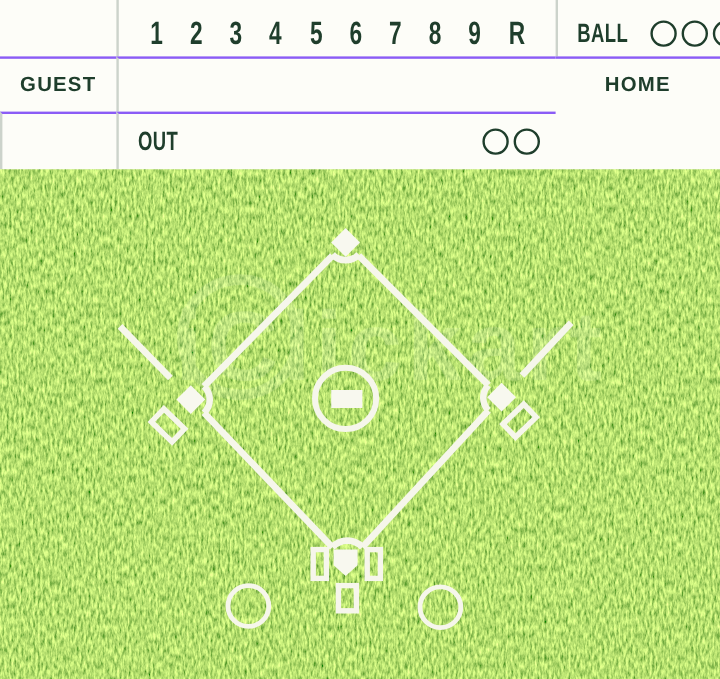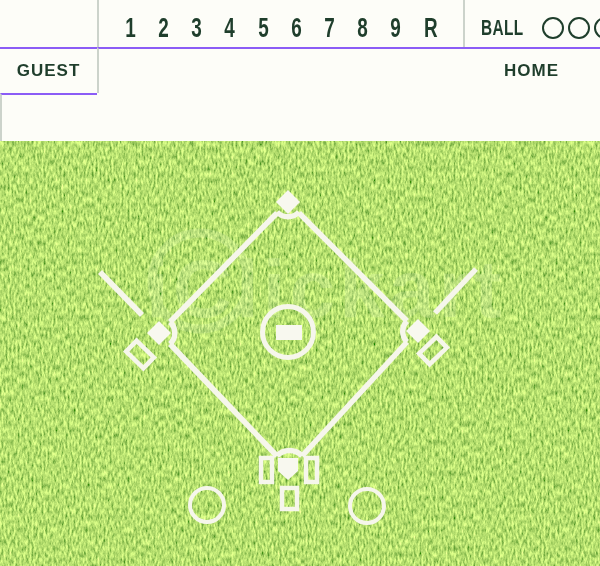--- a/index.html
+++ b/index.html
@@ -75,20 +75,27 @@
 
     <div class="cell r2 col1 team-cell">
       <span class="team-label">GUEST</span>
     </div>
     <div class="cell r2 col2"></div>
 
     <div class="cell r3 col1 team-cell">
       <span class="team-label">HOME</span>
     </div>
     <div class="cell r3 col2"></div>
+    <div class="cell r3 col3 counter">
+      <span class="counter-label">OUT</span>
+      <span class="circles">
+          <span class="sb-circle"></span>
+          <span class="sb-circle"></span>
+        </span>
+    </div>
   </div>
 
   <div class="field-wrap">
     <svg width="600" height="425" viewBox="0 0 600 425" xmlns="http://www.w3.org/2000/svg">
       <defs>
         <filter id="grassF" x="-2%" y="-2%" width="104%" height="104%">
           <feTurbulence type="fractalNoise" baseFrequency="0.5 0.16" numOctaves="3" seed="8" stitchTiles="stitch"></feTurbulence>
           <feColorMatrix type="matrix" values="1.1 0 0 0 -0.08
                     1.2 0 0 0 0.14
                     0.4 0 0 0 -0.04

